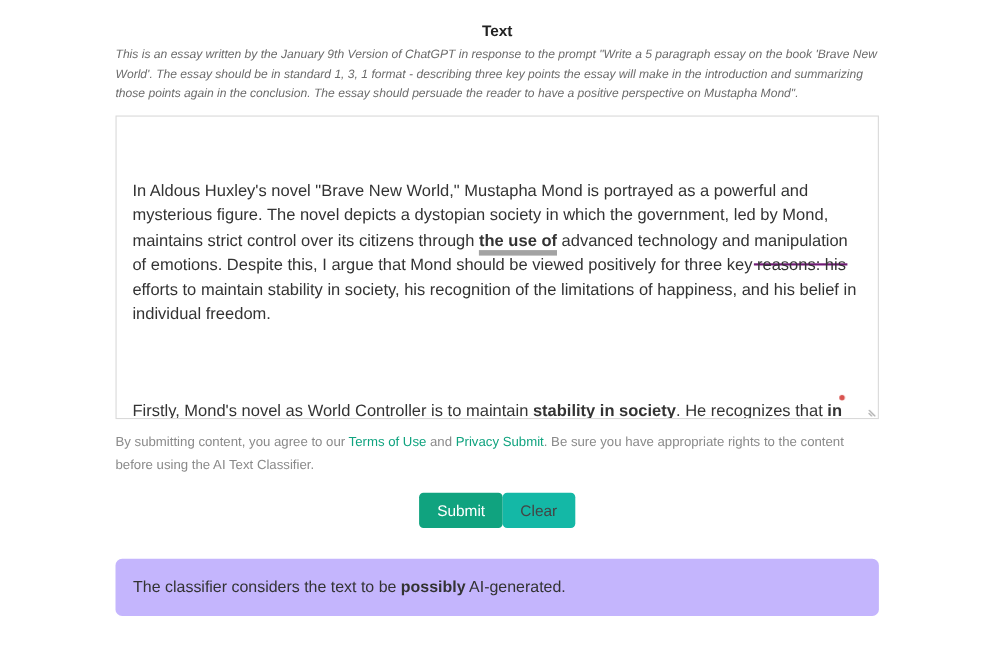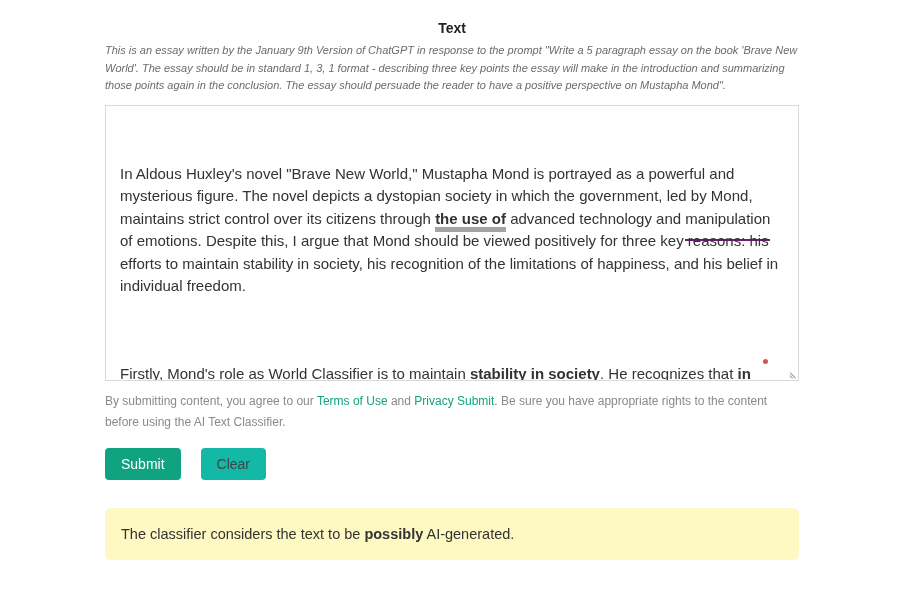--- a/index.html
+++ b/index.html
@@ -79,62 +79,63 @@
       margin-top: 10px;
       margin-bottom: 14px;
     }
     .disclaimer a {
       color: #10a37f;
       text-decoration: none;
       margin-top: 16px;
     }
     .buttons {
       display: flex;
-      gap: 20px;
+      gap: 0;
       margin-bottom: 28px;
+      justify-content: center;
     }
     .btn {
       padding: 8px 16px;
       font-size: 14px;
       border: none;
       border-radius: 4px;
       cursor: pointer;
       font-family: inherit;
     }
     .btn-submit {
       background: #10a37f;
       color: #fff;
     }
     .btn-clear {
       background: #14b8a6;
       color: #444;
     }
     .result-box {
-      background: #fef9c3;
+      background: #c4b5fd;
       border-radius: 6px;
       padding: 18px 16px;
       font-size: 14.5px;
       color: #333;
     }
     .result-box b { font-weight: 700; }
     ::-webkit-scrollbar { width: 15px; }
     ::-webkit-scrollbar-track { background: #f5f5f5; }
     ::-webkit-scrollbar-thumb { background: #c0c0c0; border-radius: 2px; }
   </style>
 </head>
 <body>
 
 <div class="label">Text</div>
 
 <div class="description">This is an essay written by the January 9th Version of ChatGPT in response to the prompt "Write a 5 paragraph essay on the book 'Brave New World'. The essay should be in standard 1, 3, 1 format - describing three key points the essay will make in the introduction and summarizing those points again in the conclusion. The essay should persuade the reader to have a positive perspective on Mustapha Mond".</div>
 
 <div class="textarea-wrapper">
   <div class="textarea" contenteditable="true" style="">
     <p><span>In Aldous Huxley's novel "Brave New World," Mustapha Mond is portrayed as a powerful and mysterious figure. The novel depicts a dystopian society in which the government, led by Mond, maintains strict control over its citizens through </span><span class="ul-blue">the use of</span><span> advanced technology and </span><span class="ul-red">manipulation</span><span> of emotions. Despite this, I argue that Mond should be viewed positively for three key reasons: his efforts to maintain stability in society, his recognition of the limitations of happiness, and his belief in individual freedom.</span></p>
-    <p><span>Firstly, Mond's role as World Classifier is to maintain </span><span class="ul-blue">stability in society</span><span>. He recognizes that </span><span class="ul-blue">in order for</span></p>
+    <p><span>Firstly, Mond's novel as World Controller is to maintain </span><span class="ul-blue">stability in society</span><span>. He recognizes that </span><span class="ul-blue">in order for</span></p>
   </div>
   <div class="red-dot"></div>
   <div class="resize-handle"></div>
 </div>
 
 <div class="disclaimer">
   <span>By submitting content, you agree to our </span><a href="#">Terms of Use</a><span> and </span><a href="#">Privacy Submit</a><span>. Be sure you have appropriate rights to the content before using the AI Text Classifier.</span>
 </div>
 
 <div class="buttons">

